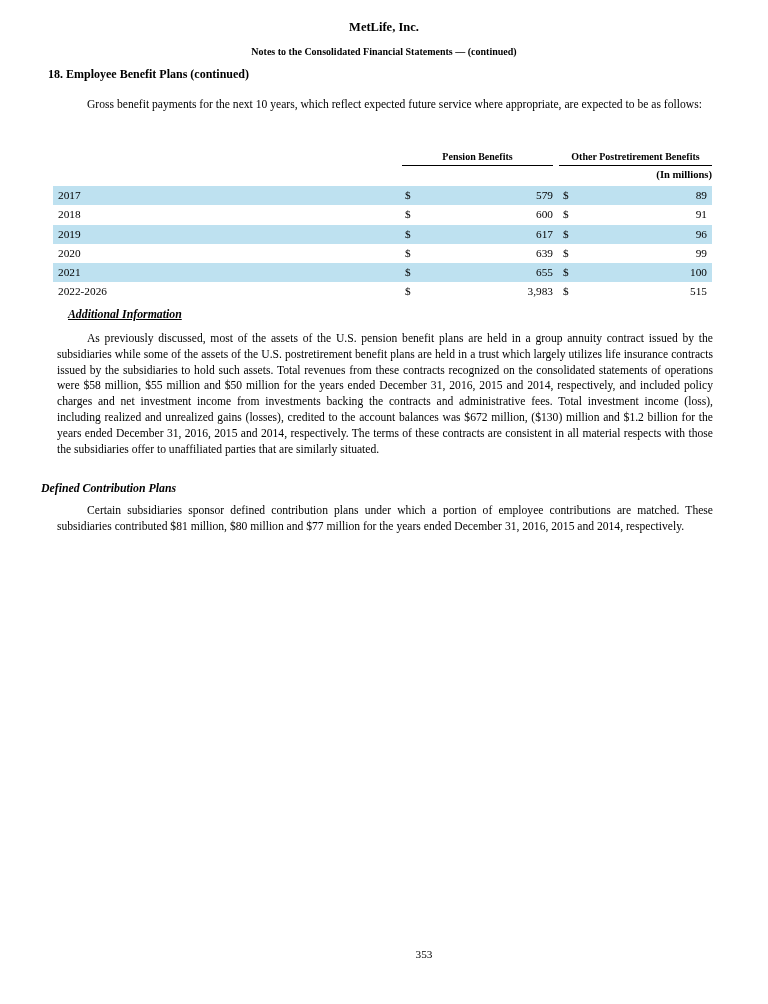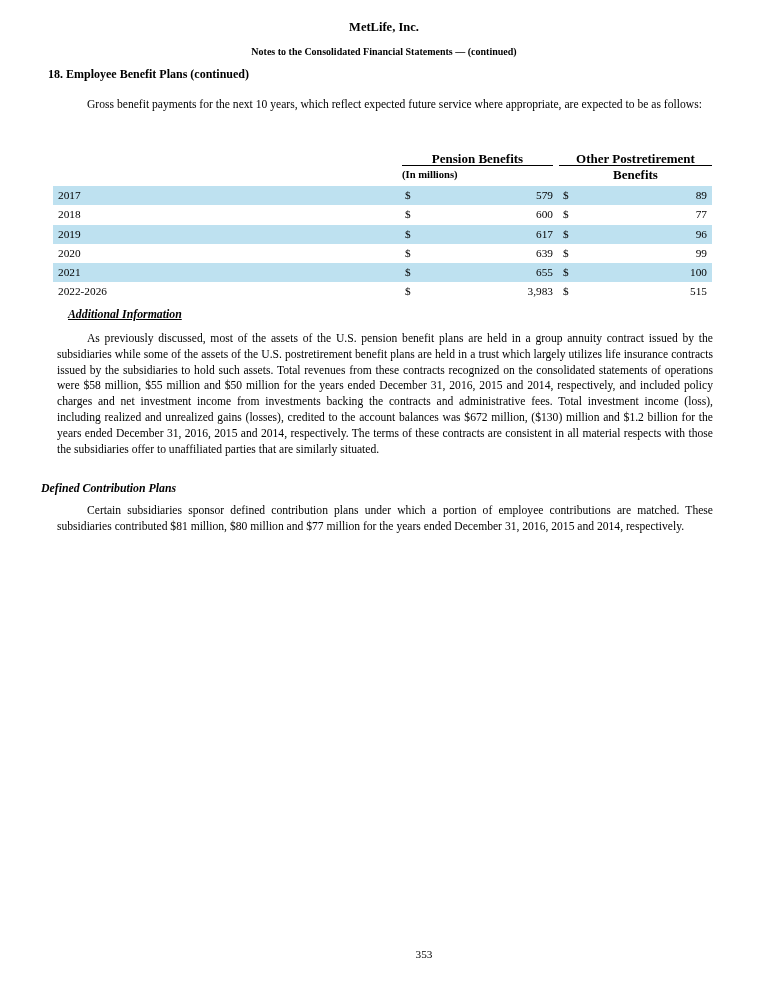--- a/index.html
+++ b/index.html
@@ -52,40 +52,40 @@
   .benefits-table {
     top: 150px;
     left: 53px;
     width: 659px;
     font-size: 11.3px;
   }
   .thead { position: relative; height: 36px; }
   .col-label {
     position: absolute;
     top: 1px;
-    font-size: 13px;
+    font-size: 10px;
     font-weight: bold;
     text-align: center;
   }
   .col-label.pension { left: 349px; width: 151px; }
   .col-label.other   { left: 506px; width: 153px; }
   .col-rule {
     position: absolute;
     top: 14.5px;
     border-bottom: 1.5px solid #000;
     height: 0;
   }
   .col-rule.pension { left: 349px; width: 151px; }
   .col-rule.other   { left: 506px; width: 153px; }
   .units-label {
     position: absolute;
     top: 19px;
     left: 349px;
     width: 310px;
-    text-align: left;
+    text-align: right;
     font-size: 10.6px;
     font-weight: bold;
   }
   .trow {
     position: relative;
     height: 19.3px;
     line-height: 19.3px;
   }
   .trow.hl { background: var(--hl); }
   .trow .period {
@@ -164,21 +164,21 @@
       </span>
   </div>
   <div class="trow">
     <span class="period">2018</span>
     <span class="cell pension">
         <span>$</span>
         <span>600</span>
       </span>
     <span class="cell other">
         <span>$</span>
-        <span>77</span>
+        <span>91</span>
       </span>
   </div>
   <div class="trow hl">
     <span class="period">2019</span>
     <span class="cell pension">
         <span>$</span>
         <span>617</span>
       </span>
     <span class="cell other">
         <span>$</span>

